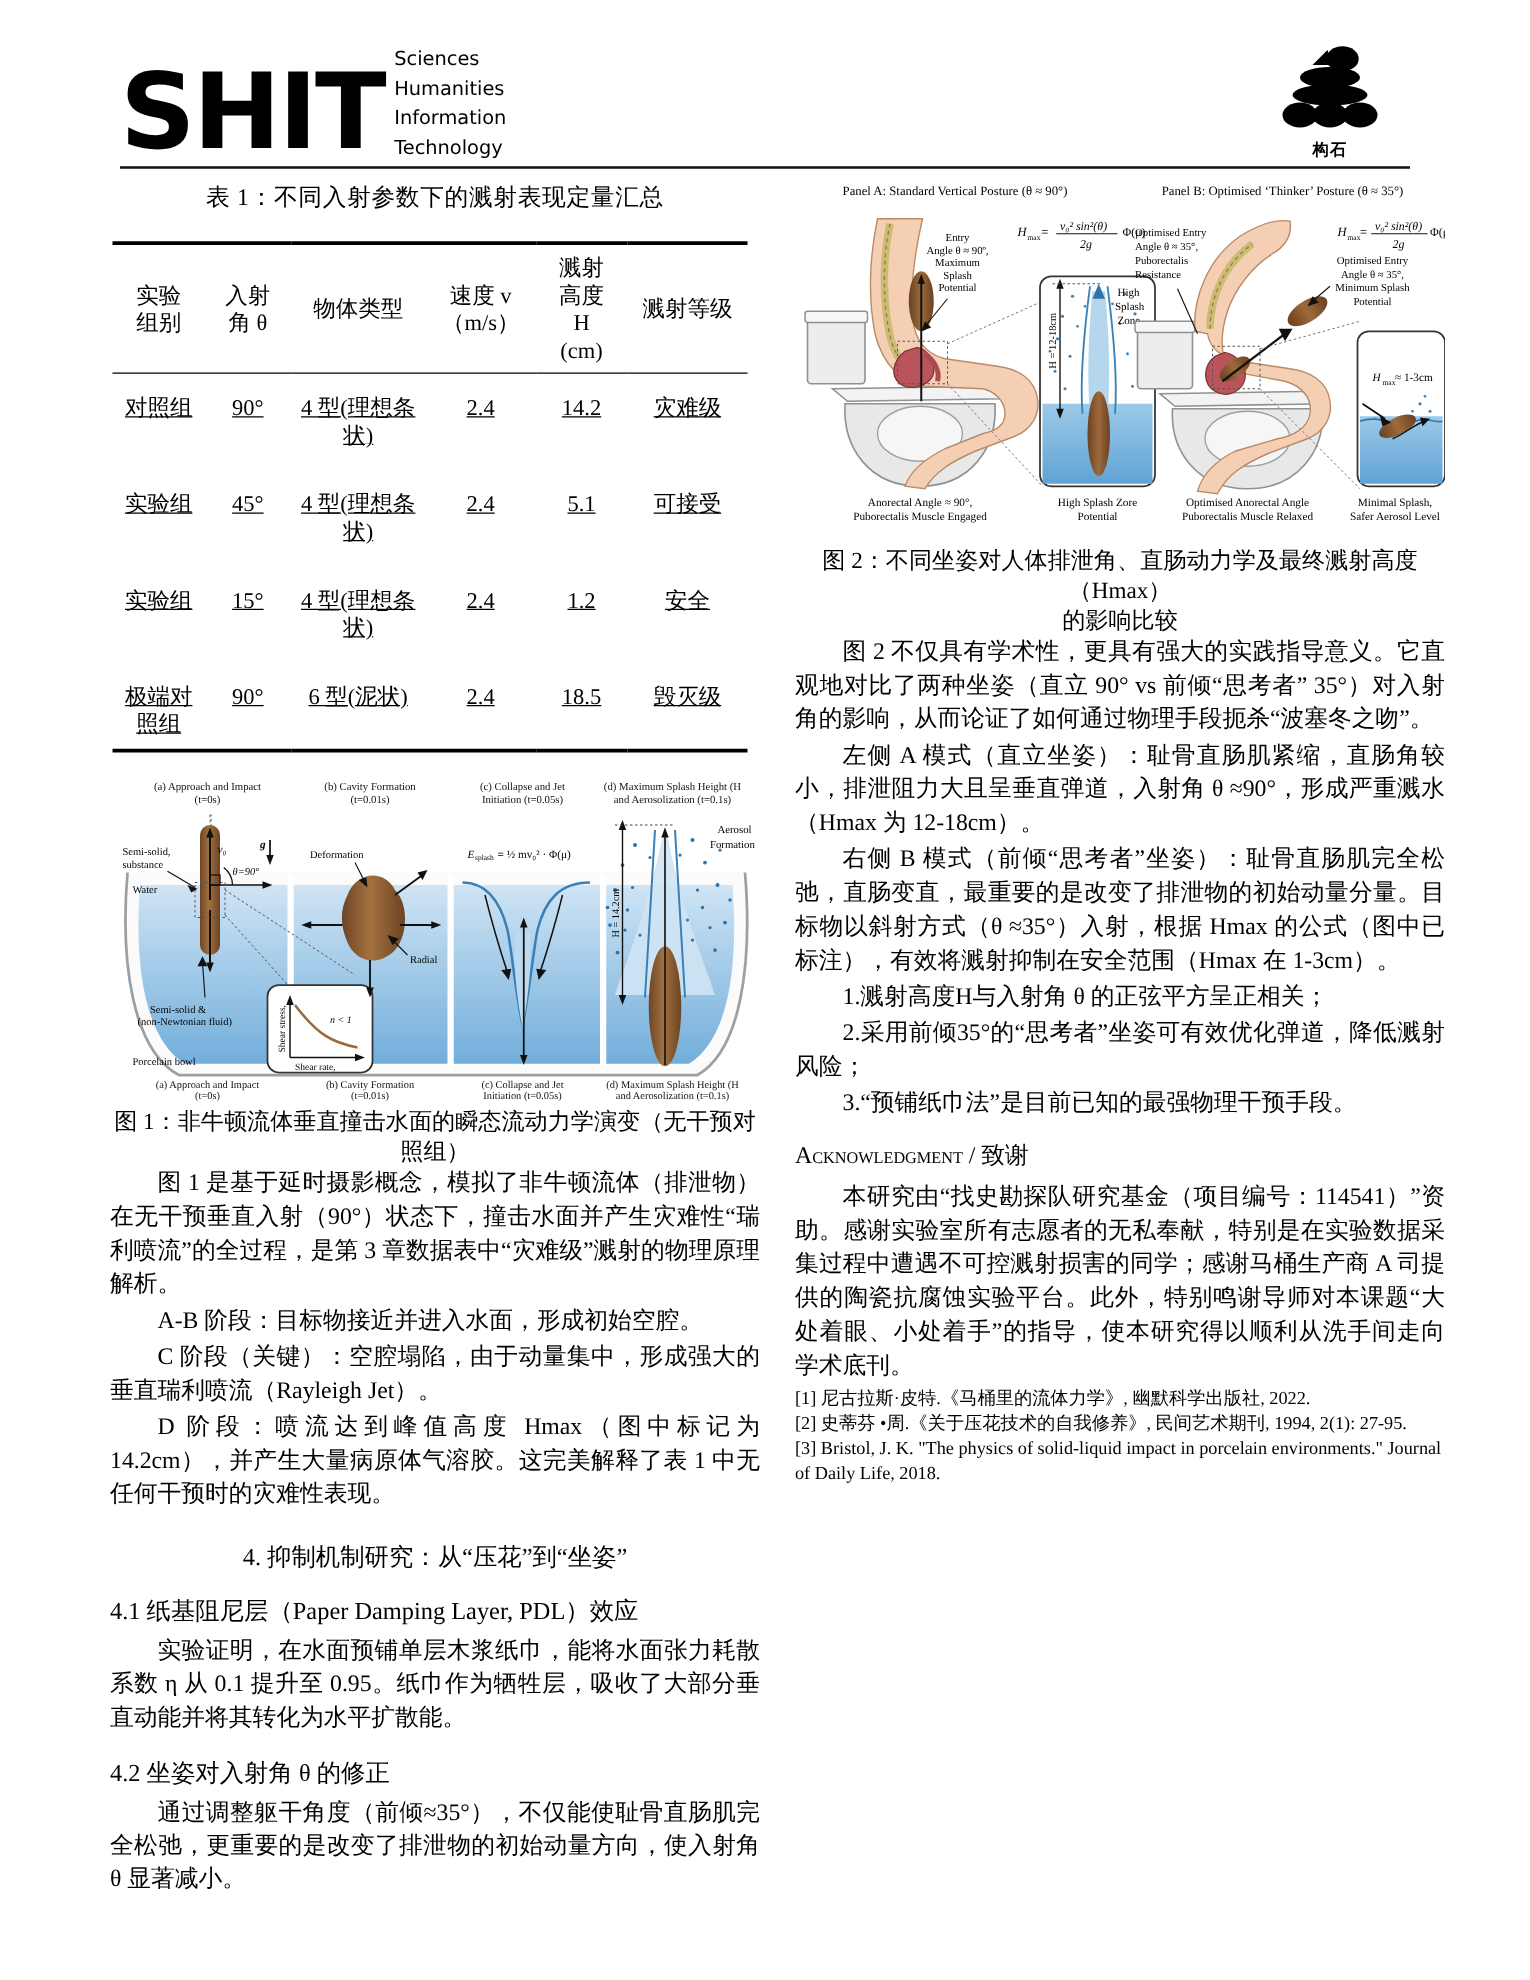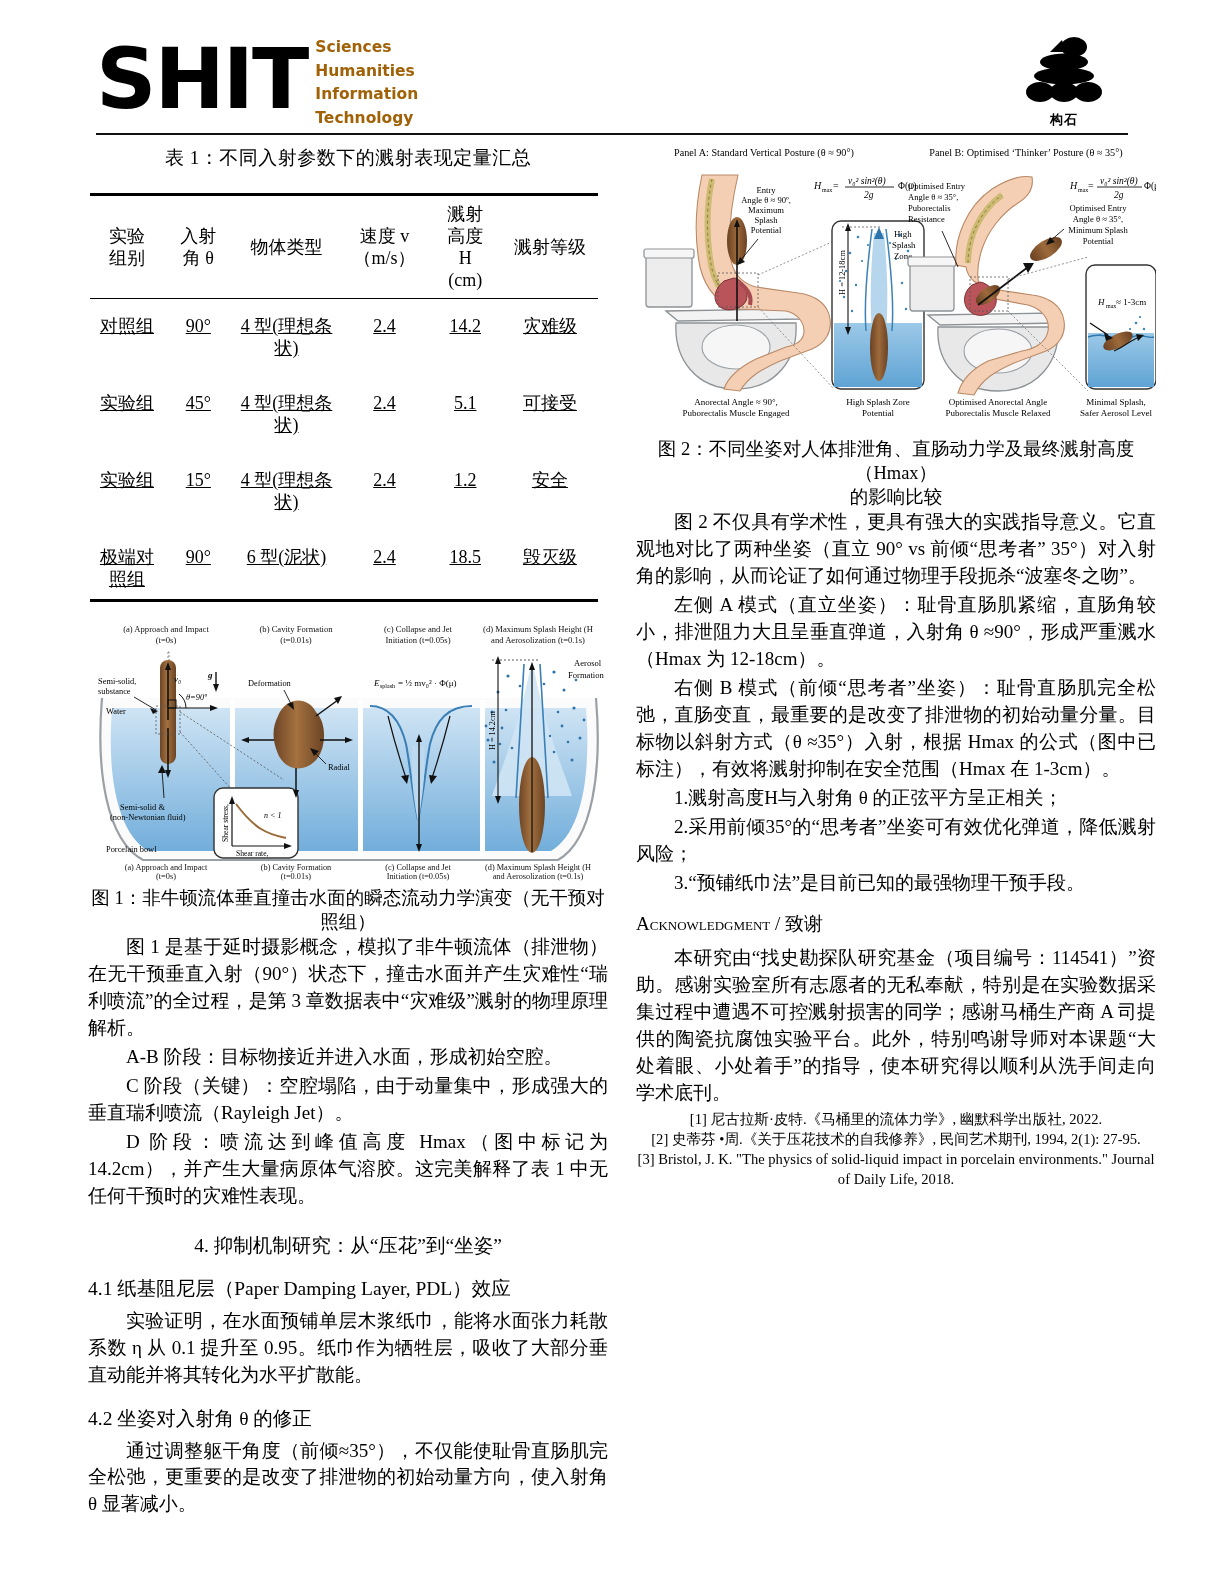--- a/index.html
+++ b/index.html
@@ -8,37 +8,37 @@
     background:#ffffff;
     font-family:"Liberation Serif", serif;
     color:#000;
     position:relative;
     overflow:hidden;
   }
   .page{position:relative;width:1224px;height:1584px;}
 
   
   .masthead{position:absolute;left:96px;top:30px;width:1032px;height:110px;}
-  .logo-wrap{display:flex;align-items:center;}
+  .logo-wrap{display:flex;align-items:flex-end;}
   .logo-shit{
     font-family:"DejaVu Sans", sans-serif;
     font-weight:bold;
     font-size:84px;
     letter-spacing:-2px;
     line-height:0.95;
     color:#000;
   }
   .logo-words{
     font-family:"DejaVu Sans", sans-serif;
-    font-weight:bold;
+    font-weight:normal;
     font-size:15.5px;
     line-height:1.52;
     margin-left:8px;
     margin-top:6px;
-    color:#a16207;
+    color:#000000;
   }
   .stone-logo{position:absolute;right:18px;top:2px;width:92px;text-align:center;}
   .stone-logo svg{display:block;margin:0 auto;}
   .stone-cap{font-family:"DejaVu Sans", sans-serif;font-weight:bold;font-size:13px;margin-top:1px;letter-spacing:1px;}
   .mast-rule{position:absolute;left:96px;top:133px;width:1032px;height:0;border-top:2px solid #111;}
 
   
   .col{position:absolute;top:145px;}
   .col-left{left:88px;width:520px;}
   .col-right{left:636px;width:520px;}
@@ -64,21 +64,21 @@
   .fig-box{width:520px;margin-top:18px;}
   .fig-caption{font-size:18.5px;text-align:center;line-height:1.3;margin-top:4px;}
 
   
   p.body{font-size:19px;line-height:1.42;margin:0 0 2px 0;text-align:justify;text-justify:inter-ideograph;}
   p.body.indent{text-indent:2em;}
   h3.sec{font-size:19.5px;font-weight:normal;text-align:center;margin:22px 0 14px 0;}
   h4.sub{font-size:19.5px;font-weight:normal;margin:16px 0 6px 0;}
   .smallcaps-head{font-variant:small-caps;font-size:19px;margin:14px 0 8px 0;}
   .refs-head{font-variant:small-caps;font-size:17px;text-align:center;margin:16px 0 8px 0;letter-spacing:.5px;}
-  p.ref{font-size:14.6px;line-height:1.38;margin:0;font-family:"Liberation Serif", serif;text-align:center;}
+  p.ref{font-size:14.6px;line-height:1.38;margin:0;font-family:"Liberation Serif", serif;}
   .sub{font-size:.66em;vertical-align:sub;}
 
   
   .f1{width:520px;height:262px;display:block;}
   .f2{width:520px;height:292px;display:block;}
   .fig2-sub{font-size:18.5px;text-align:center;line-height:1.3;}
 </style>
 </head>
 <body>
 

